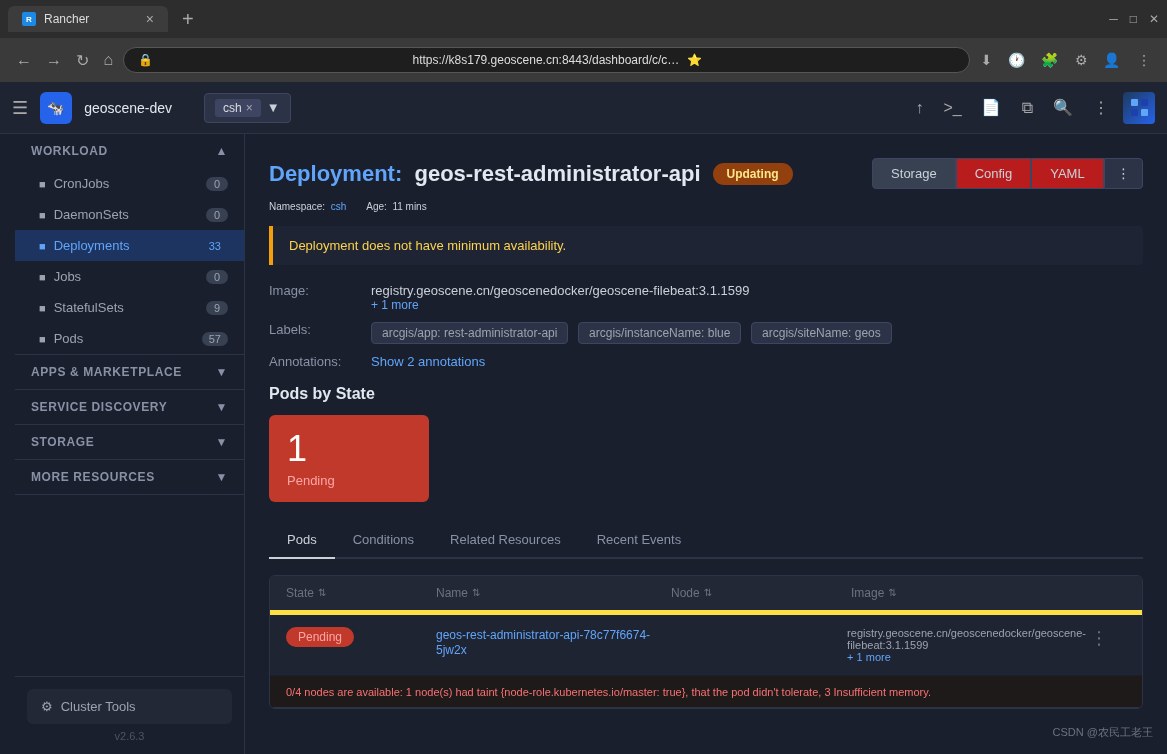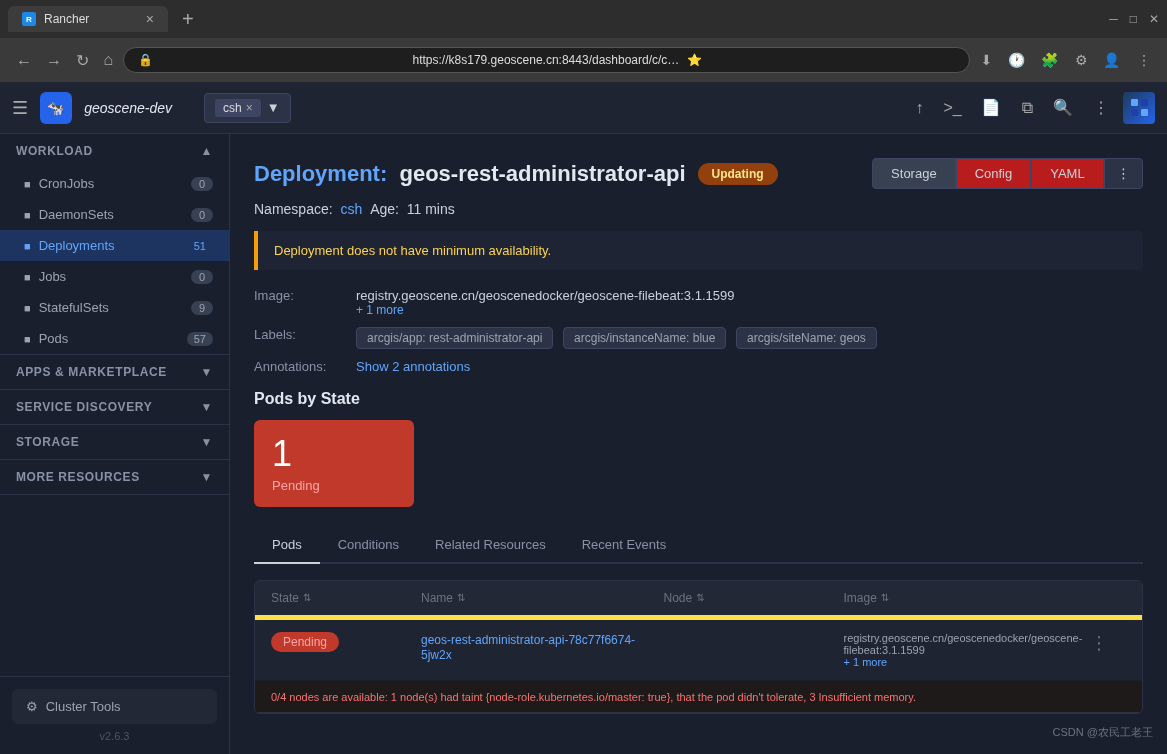--- a/index.html
+++ b/index.html
@@ -18,33 +18,33 @@
     .browser-actions { display: flex; gap: 8px; align-items: center; }
     .browser-action-btn { background: none; border: none; color: #aaa; font-size: 14px; cursor: pointer; padding: 4px; }
 
     
     .app-layout { display: flex; flex: 1; overflow: hidden; }
 
     
     .app-topbar { background: #1f2433; display: flex; align-items: center; padding: 0 12px; height: 52px; border-bottom: 1px solid #2d3347; gap: 12px; }
     .hamburger { color: #aaa; font-size: 18px; cursor: pointer; }
     .logo-box { width: 32px; height: 32px; background: #2563eb; border-radius: 6px; display: flex; align-items: center; justify-content: center; color: white; font-size: 14px; font-weight: bold; }
-    .cluster-name { color: #e2e8f0; font-size: 14px; font-weight: 500; font-style: italic; }
+    .cluster-name { color: #e2e8f0; font-size: 14px; font-weight: 500; }
     .namespace-selector { background: #2d3347; border: 1px solid #3d4563; border-radius: 4px; color: #c9d1d9; padding: 5px 10px; font-size: 13px; display: flex; align-items: center; gap: 6px; margin-left: 20px; }
     .namespace-tag { background: #3d4563; border-radius: 3px; padding: 2px 8px; font-size: 12px; color: #ddd; display: flex; align-items: center; gap: 4px; }
     .ns-close { cursor: pointer; color: #aaa; }
     .topbar-actions { margin-left: auto; display: flex; gap: 8px; align-items: center; }
     .topbar-btn { background: none; border: none; color: #aaa; font-size: 16px; cursor: pointer; padding: 6px; border-radius: 4px; }
     .avatar { width: 32px; height: 32px; background: linear-gradient(135deg, #1e3a5f, #2563eb); border-radius: 4px; display: flex; align-items: center; justify-content: center; }
     .avatar-dots { display: grid; grid-template-columns: 1fr 1fr; gap: 3px; padding: 6px; }
     .avatar-dot { width: 7px; height: 7px; background: #60a5fa; border-radius: 1px; }
     .avatar-dot.dark { background: #1e40af; }
 
     
-    .sidebar { background: #1a1f2e; width: 230px; min-width: 230px; border-right: 1px solid #2d3347; overflow-y: auto; display: flex; flex-direction: column; }
+    .sidebar { background: #1a1f2e; width: 230px; min-width: 230px; border-right: 1px solid #2d3347; overflow-y: auto; display: flex; flex-direction: column; margin-left: 15px; }
     .sidebar-section { border-bottom: 1px solid #2d3347; }
     .sidebar-group-header { display: flex; align-items: center; justify-content: space-between; padding: 10px 16px; color: #8892a4; font-size: 12px; font-weight: 600; text-transform: uppercase; letter-spacing: 0.05em; cursor: pointer; }
     .sidebar-item { display: flex; align-items: center; padding: 8px 16px 8px 24px; color: #9ca3af; font-size: 13px; cursor: pointer; justify-content: space-between; }
     .sidebar-item.active { background: #1d3461; color: #60a5fa; }
     .sidebar-item-left { display: flex; align-items: center; gap: 8px; }
     .sidebar-item-icon { font-size: 11px; }
     .sidebar-badge { background: #374151; color: #9ca3af; border-radius: 10px; padding: 1px 7px; font-size: 11px; min-width: 22px; text-align: center; }
     .sidebar-badge.blue { background: #1d3461; color: #60a5fa; }
     .sidebar-footer { margin-top: auto; padding: 12px; border-top: 1px solid #2d3347; }
     .cluster-tools-btn { background: #232837; border: none; color: #9ca3af; width: 100%; padding: 10px 14px; border-radius: 6px; display: flex; align-items: center; gap: 8px; cursor: pointer; font-size: 13px; }
@@ -59,21 +59,21 @@
     .deployment-title .prefix { color: #60a5fa; }
     .status-badge { background: #b45309; color: #fef3c7; border-radius: 20px; padding: 4px 14px; font-size: 12px; font-weight: 600; }
     .status-badge.updating { background: #92400e; color: #fde68a; }
     .header-actions { margin-left: auto; display: flex; gap: 0; }
     .header-btn { background: #b91c1c; border: 1px solid #3d4563; color: #c9d1d9; padding: 7px 18px; font-size: 13px; cursor: pointer; }
     .header-btn:first-child { border-radius: 4px 0 0 4px; }
     .header-btn:last-child { border-radius: 0; border-left: none; border-right: none; }
     .header-btn.active { background: #374151; }
     .header-btn-more { background: #2d3347; border: 1px solid #3d4563; color: #c9d1d9; padding: 7px 12px; border-radius: 0 4px 4px 0; cursor: pointer; }
 
-    .meta-row { display: flex; gap: 8px; color: #8892a4; font-size: 14px; margin-bottom: 14px; margin-top: 12px; }
+    .meta-row { display: flex; gap: 20px; color: #8892a4; font-size: 10px; margin-bottom: 14px; margin-top: 12px; }
     .meta-row span { color: #c9d1d9; }
     .meta-label { color: #60a5fa; }
 
     .alert-banner { background: #1e2433; border-left: 4px solid #f59e0b; padding: 12px 16px; border-radius: 0 4px 4px 0; margin-bottom: 18px; color: #fcd34d; font-size: 13px; }
 
     .info-section { margin-bottom: 16px; display: flex; flex-direction: column; gap: 10px; }
     .info-row { display: flex; gap: 12px; align-items: flex-start; font-size: 13px; }
     .info-label { color: #8892a4; min-width: 90px; }
     .info-value { color: #c9d1d9; }
     .info-sub { color: #60a5fa; font-size: 12px; }
@@ -198,21 +198,21 @@
           <span class="sidebar-item-icon">■</span>
           <span>DaemonSets</span>
         </div>
         <span class="sidebar-badge">0</span>
       </div>
       <div class="sidebar-item active">
         <div class="sidebar-item-left">
           <span class="sidebar-item-icon">■</span>
           <span>Deployments</span>
         </div>
-        <span class="sidebar-badge blue">51</span>
+        <span class="sidebar-badge blue">33</span>
       </div>
       <div class="sidebar-item">
         <div class="sidebar-item-left">
           <span class="sidebar-item-icon">■</span>
           <span>Jobs</span>
         </div>
         <span class="sidebar-badge">0</span>
       </div>
       <div class="sidebar-item">
         <div class="sidebar-item-left">

